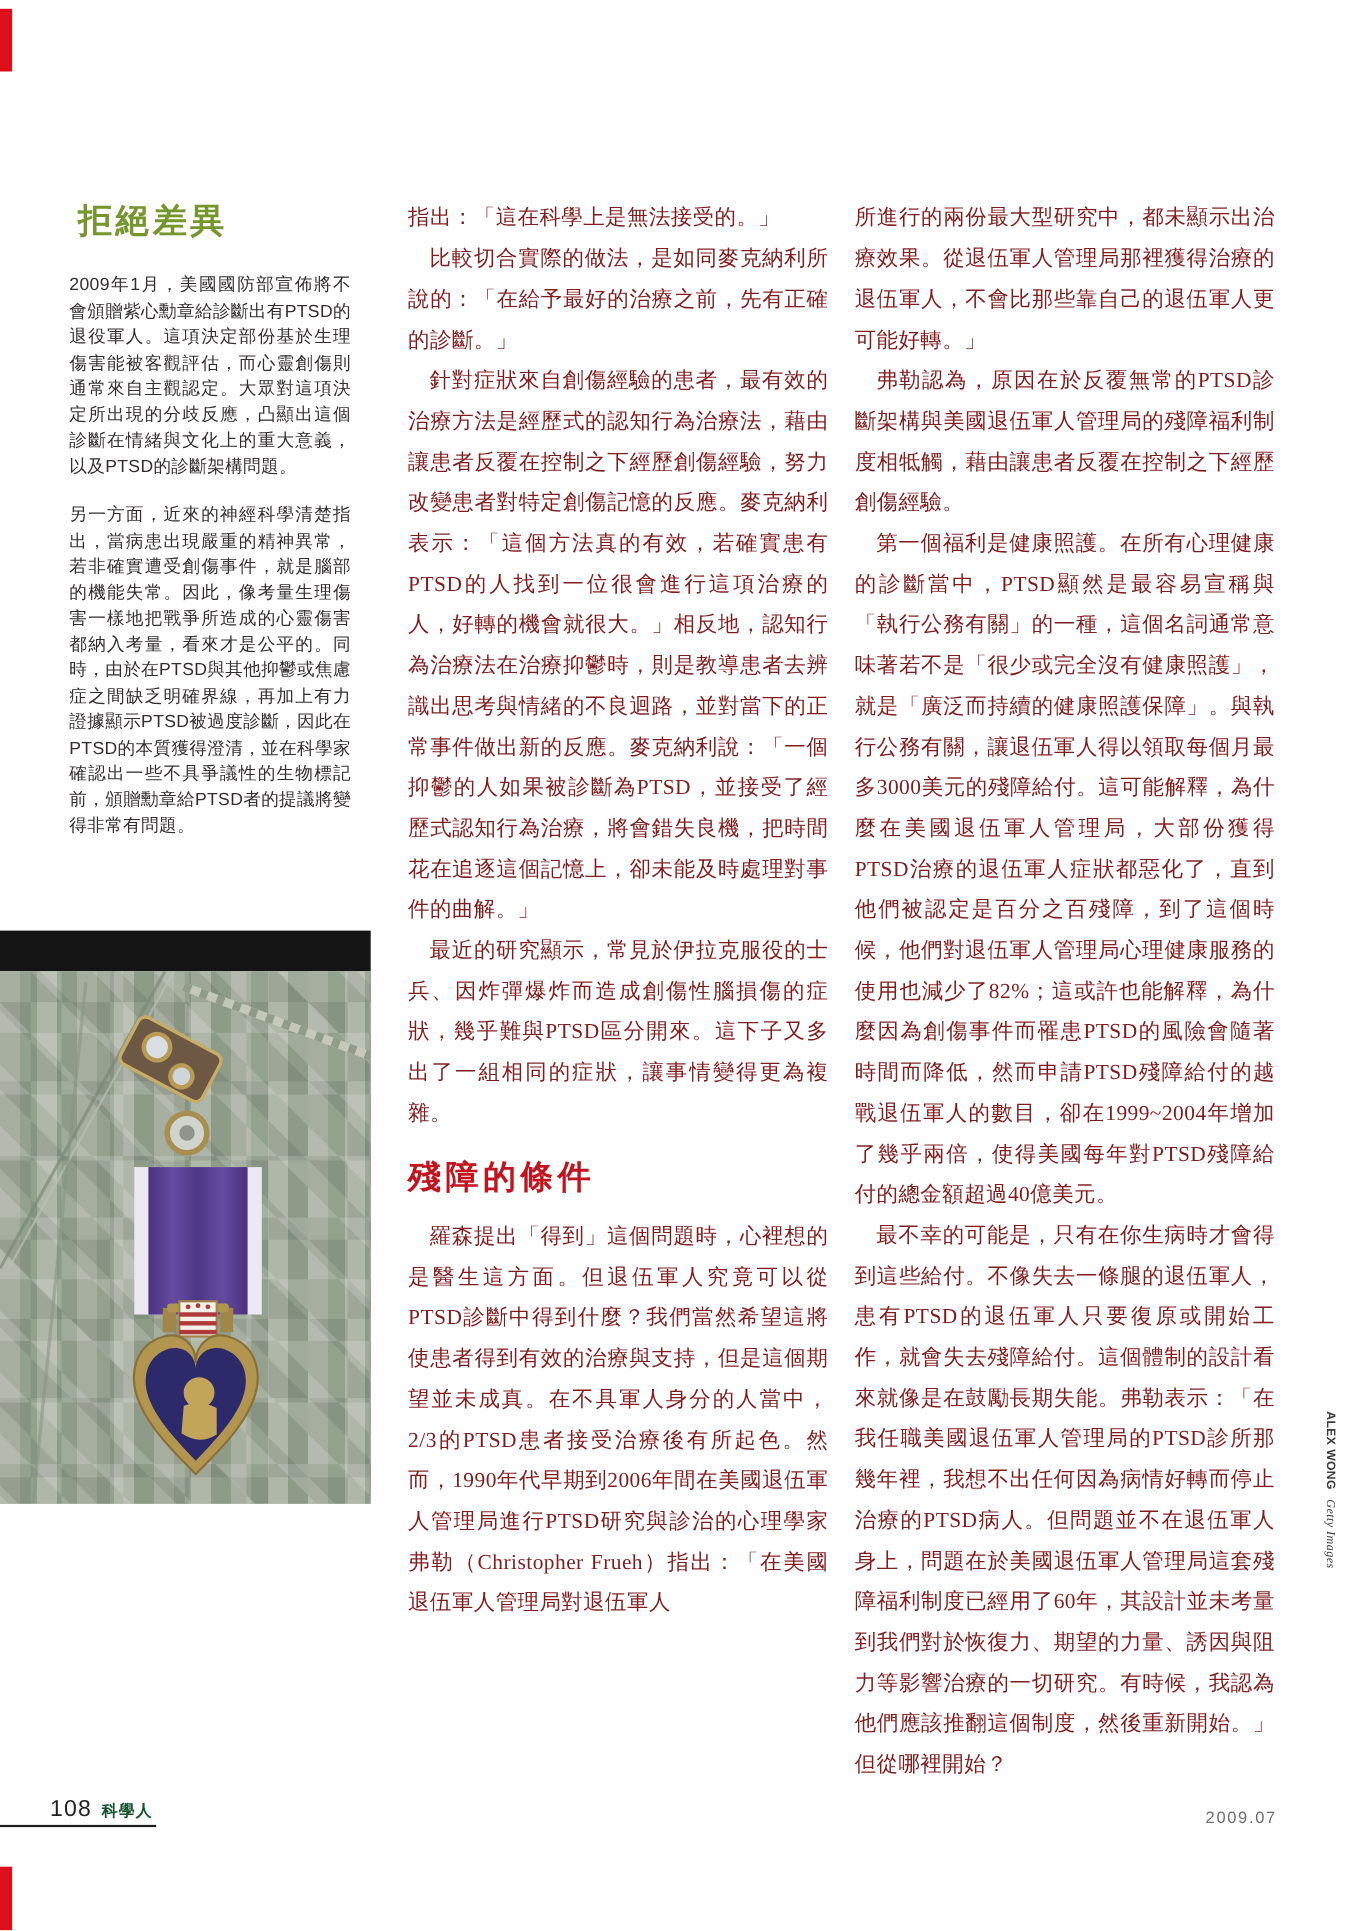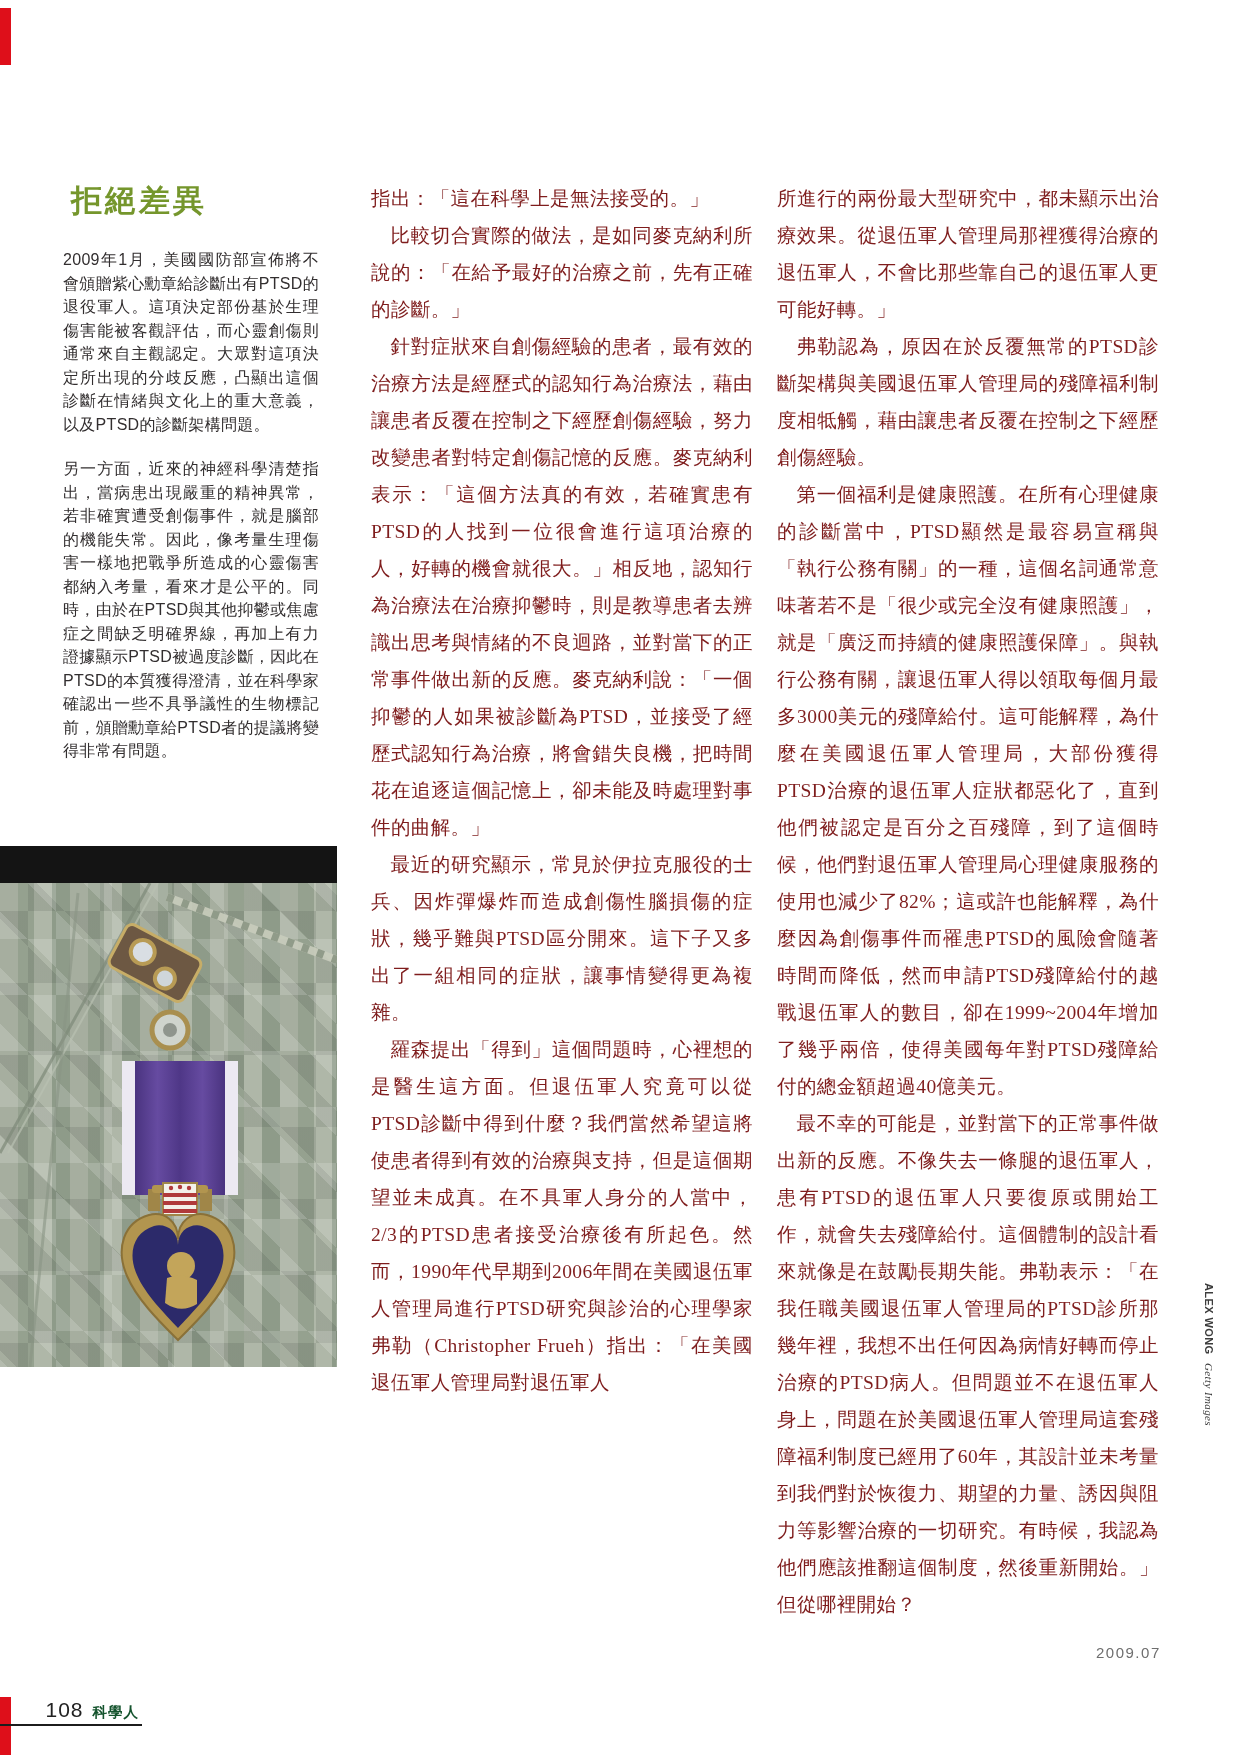--- a/index.html
+++ b/index.html
@@ -43,21 +43,21 @@
     overflow:hidden;}
   .camo svg{position:absolute;left:0;top:0;}
 
   
   .credit{position:absolute;left:1215px;top:1283px;transform:rotate(90deg);
     transform-origin:left top;white-space:nowrap;font-size:11px;color:#3c3c3c;letter-spacing:0.4px;}
   .credit .ph{font-weight:bold;}
   .credit .ag{font-style:italic;font-family:"Liberation Serif",serif;margin-left:5px;}
 
   
-  .footer-left{position:absolute;left:0;top:1698px;width:142px;height:28px;
+  .footer-left{position:absolute;left:0;top:1633px;width:142px;height:28px;
     border-bottom:2px solid #1c1c1c;display:flex;align-items:baseline;
     justify-content:flex-end;gap:9px;padding-right:3px;box-sizing:border-box;}
   .page-number{font-size:21px;color:#222;letter-spacing:1px;}
   .magazine-name{font-size:14.5px;font-weight:bold;color:#14532d;letter-spacing:1px;}
   .issue-date{position:absolute;left:1096px;top:1644px;font-size:15px;color:#6e6e6e;letter-spacing:1.5px;}
 </style>
 </head>
 <body>
 
 <div class="page">
@@ -130,28 +130,29 @@
         </g>
       </svg>
     </div>
   </figure>
 
   <div class="col col-center">
     <p>指出：「這在科學上是無法接受的。」</p>
     <p class="indent">比較切合實際的做法，是如同麥克納利所說的：「在給予最好的治療之前，先有正確的診斷。」</p>
     <p class="indent">針對症狀來自創傷經驗的患者，最有效的治療方法是經歷式的認知行為治療法，藉由讓患者反覆在控制之下經歷創傷經驗，努力改變患者對特定創傷記憶的反應。麥克納利表示：「這個方法真的有效，若確實患有PTSD的人找到一位很會進行這項治療的人，好轉的機會就很大。」相反地，認知行為治療法在治療抑鬱時，則是教導患者去辨識出思考與情緒的不良迴路，並對當下的正常事件做出新的反應。麥克納利說：「一個抑鬱的人如果被診斷為PTSD，並接受了經歷式認知行為治療，將會錯失良機，把時間花在追逐這個記憶上，卻未能及時處理對事件的曲解。」</p>
     <p class="indent">最近的研究顯示，常見於伊拉克服役的士兵、因炸彈爆炸而造成創傷性腦損傷的症狀，幾乎難與PTSD區分開來。這下子又多出了一組相同的症狀，讓事情變得更為複雜。</p>
+    <h3 class="section-heading">殘障的條件</h3>
     <p class="indent">羅森提出「得到」這個問題時，心裡想的是醫生這方面。但退伍軍人究竟可以從PTSD診斷中得到什麼？我們當然希望這將使患者得到有效的治療與支持，但是這個期望並未成真。在不具軍人身分的人當中，2/3的PTSD患者接受治療後有所起色。然而，1990年代早期到2006年間在美國退伍軍人管理局進行PTSD研究與診治的心理學家弗勒（Christopher Frueh）指出：「在美國退伍軍人管理局對退伍軍人</p>
   </div>
 
   <div class="col col-right">
     <p>所進行的兩份最大型研究中，都未顯示出治療效果。從退伍軍人管理局那裡獲得治療的退伍軍人，不會比那些靠自己的退伍軍人更可能好轉。」</p>
     <p class="indent">弗勒認為，原因在於反覆無常的PTSD診斷架構與美國退伍軍人管理局的殘障福利制度相牴觸，藉由讓患者反覆在控制之下經歷創傷經驗。</p>
     <p class="indent">第一個福利是健康照護。在所有心理健康的診斷當中，PTSD顯然是最容易宣稱與「執行公務有關」的一種，這個名詞通常意味著若不是「很少或完全沒有健康照護」，就是「廣泛而持續的健康照護保障」。與執行公務有關，讓退伍軍人得以領取每個月最多3000美元的殘障給付。這可能解釋，為什麼在美國退伍軍人管理局，大部份獲得PTSD治療的退伍軍人症狀都惡化了，直到他們被認定是百分之百殘障，到了這個時候，他們對退伍軍人管理局心理健康服務的使用也減少了82%；這或許也能解釋，為什麼因為創傷事件而罹患PTSD的風險會隨著時間而降低，然而申請PTSD殘障給付的越戰退伍軍人的數目，卻在1999~2004年增加了幾乎兩倍，使得美國每年對PTSD殘障給付的總金額超過40億美元。</p>
-    <p class="indent">最不幸的可能是，並對當下的正常事件做出新的反應。不像失去一條腿的退伍軍人，患有PTSD的退伍軍人只要復原或開始工作，就會失去殘障給付。這個體制的設計看來就像是在鼓勵長期失能。弗勒表示：「在我任職美國退伍軍人管理局的PTSD診所那幾年裡，我想不出任何因為病情好轉而停止治療的PTSD病人。但問題並不在退伍軍人身上，問題在於美國退伍軍人管理局這套殘障福利制度已經用了60年，其設計並未考量到我們對於恢復力、期望的力量、誘因與阻力等影響治療的一切研究。有時候，我認為他們應該推翻這個制度，然後重新開始。」但從哪裡開始？</p>
+    <p class="indent">最不幸的可能是，只有在你生病時才會得到這些給付。不像失去一條腿的退伍軍人，患有PTSD的退伍軍人只要復原或開始工作，就會失去殘障給付。這個體制的設計看來就像是在鼓勵長期失能。弗勒表示：「在我任職美國退伍軍人管理局的PTSD診所那幾年裡，我想不出任何因為病情好轉而停止治療的PTSD病人。但問題並不在退伍軍人身上，問題在於美國退伍軍人管理局這套殘障福利制度已經用了60年，其設計並未考量到我們對於恢復力、期望的力量、誘因與阻力等影響治療的一切研究。有時候，我認為他們應該推翻這個制度，然後重新開始。」但從哪裡開始？</p>
   </div>
 
   <div class="credit">
     <span class="ph">ALEX WONG</span>
     <span class="ag">Getty Images</span>
   </div>
 
   <div class="footer-left">
     <span class="page-number">108</span>
     <span class="magazine-name">科學人</span>

